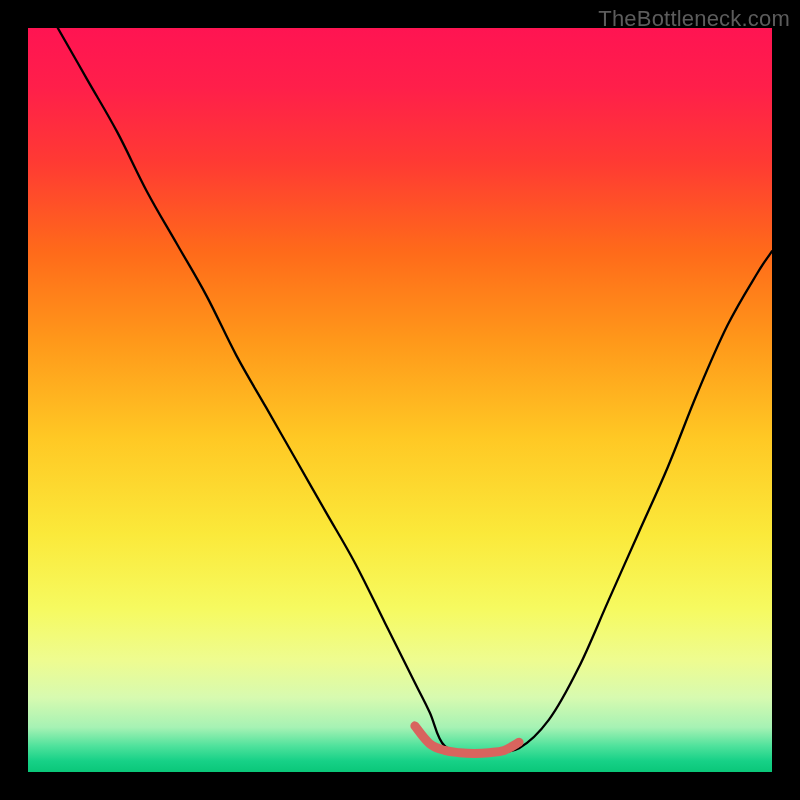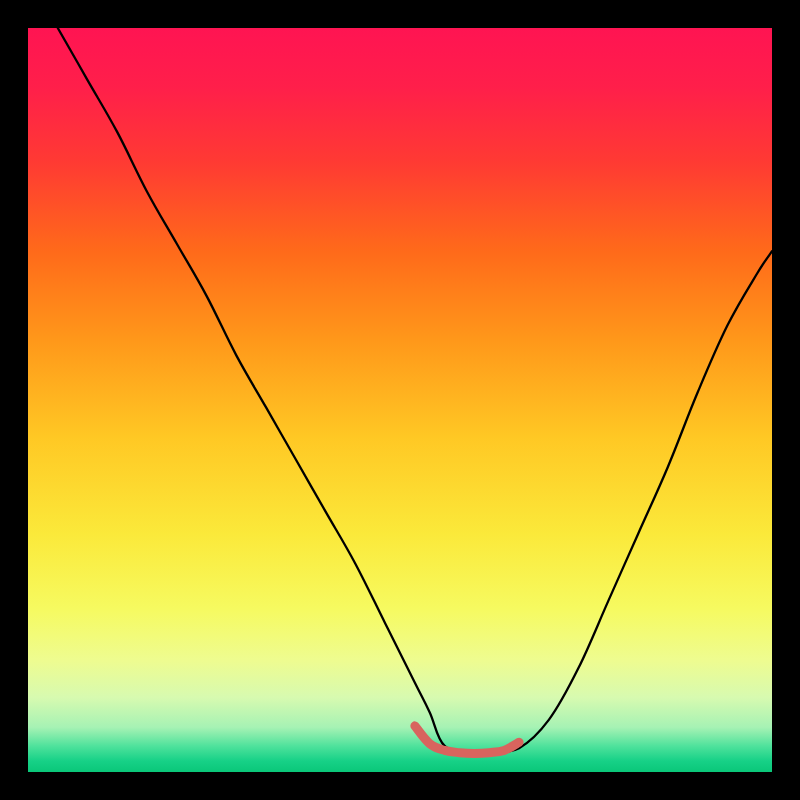--- a/index.html
+++ b/index.html
@@ -74,14 +74,15 @@
     <svg class="curve" viewBox="0 0 744 744" preserveAspectRatio="none">
       <path id="curvePath" d="M 29.76 0.00 C 35.12 9.37, 48.81 33.33, 59.52 52.08 C 70.23 70.83, 78.57 84.07, 89.28 104.16 C 99.99 124.25, 108.33 143.59, 119.04 163.68 C 129.75 183.77, 138.09 197.01, 148.80 215.76 C 159.51 234.51, 167.85 247.75, 178.56 267.84 C 189.27 287.93, 197.61 307.27, 208.32 327.36 C 219.03 347.45, 227.37 360.69, 238.08 379.44 C 248.79 398.19, 257.13 412.77, 267.84 431.52 C 278.55 450.27, 286.89 464.85, 297.60 483.60 C 308.31 502.35, 316.65 515.59, 327.36 535.68 C 338.07 555.77, 346.41 573.77, 357.12 595.20 C 367.83 616.63, 378.84 638.65, 386.88 654.72 C 394.92 670.79, 396.40 673.10, 401.76 684.48 C 407.12 695.86, 408.60 710.59, 416.64 717.96 C 424.68 725.33, 438.36 724.19, 446.40 725.40 C 454.44 726.61, 453.24 725.59, 461.28 724.66 C 469.32 723.72, 480.33 726.08, 491.04 720.19 C 501.75 714.30, 510.09 706.38, 520.80 691.92 C 531.51 677.46, 539.85 661.27, 550.56 639.84 C 561.27 618.41, 569.61 596.99, 580.32 572.88 C 591.03 548.77, 599.37 530.03, 610.08 505.92 C 620.79 481.81, 629.13 464.40, 639.84 438.96 C 650.55 413.52, 658.89 390.00, 669.60 364.56 C 680.31 339.12, 688.65 319.03, 699.36 297.60 C 710.07 276.17, 721.08 258.91, 729.12 245.52 C 737.16 232.13, 741.32 227.22, 744.00 223.20" fill="none" stroke-width="2.3" stroke-linecap="round" stroke-linejoin="round" stroke="#000000"></path>
     </svg>
 
     <svg class="short" viewBox="0 0 744 744" preserveAspectRatio="none">
       <path id="shortPath" d="M 386.88 697.87 C 389.56 701.09, 396.40 711.31, 401.76 715.73 C 407.12 720.15, 411.28 720.82, 416.64 722.42 C 422.00 724.03, 426.16 724.12, 431.52 724.66 C 436.88 725.19, 441.04 725.40, 446.40 725.40 C 451.76 725.40, 455.92 725.19, 461.28 724.66 C 466.64 724.12, 470.80 724.30, 476.16 722.42 C 481.52 720.55, 488.36 715.71, 491.04 714.24" fill="none" stroke-width="9" stroke-linecap="round" stroke-linejoin="round" stroke="#d8645e"></path>
     </svg>
 
   </div>
 
+  <div class="watermark">TheBottleneck.com</div>
 
 </div>
 
 </body></html>

